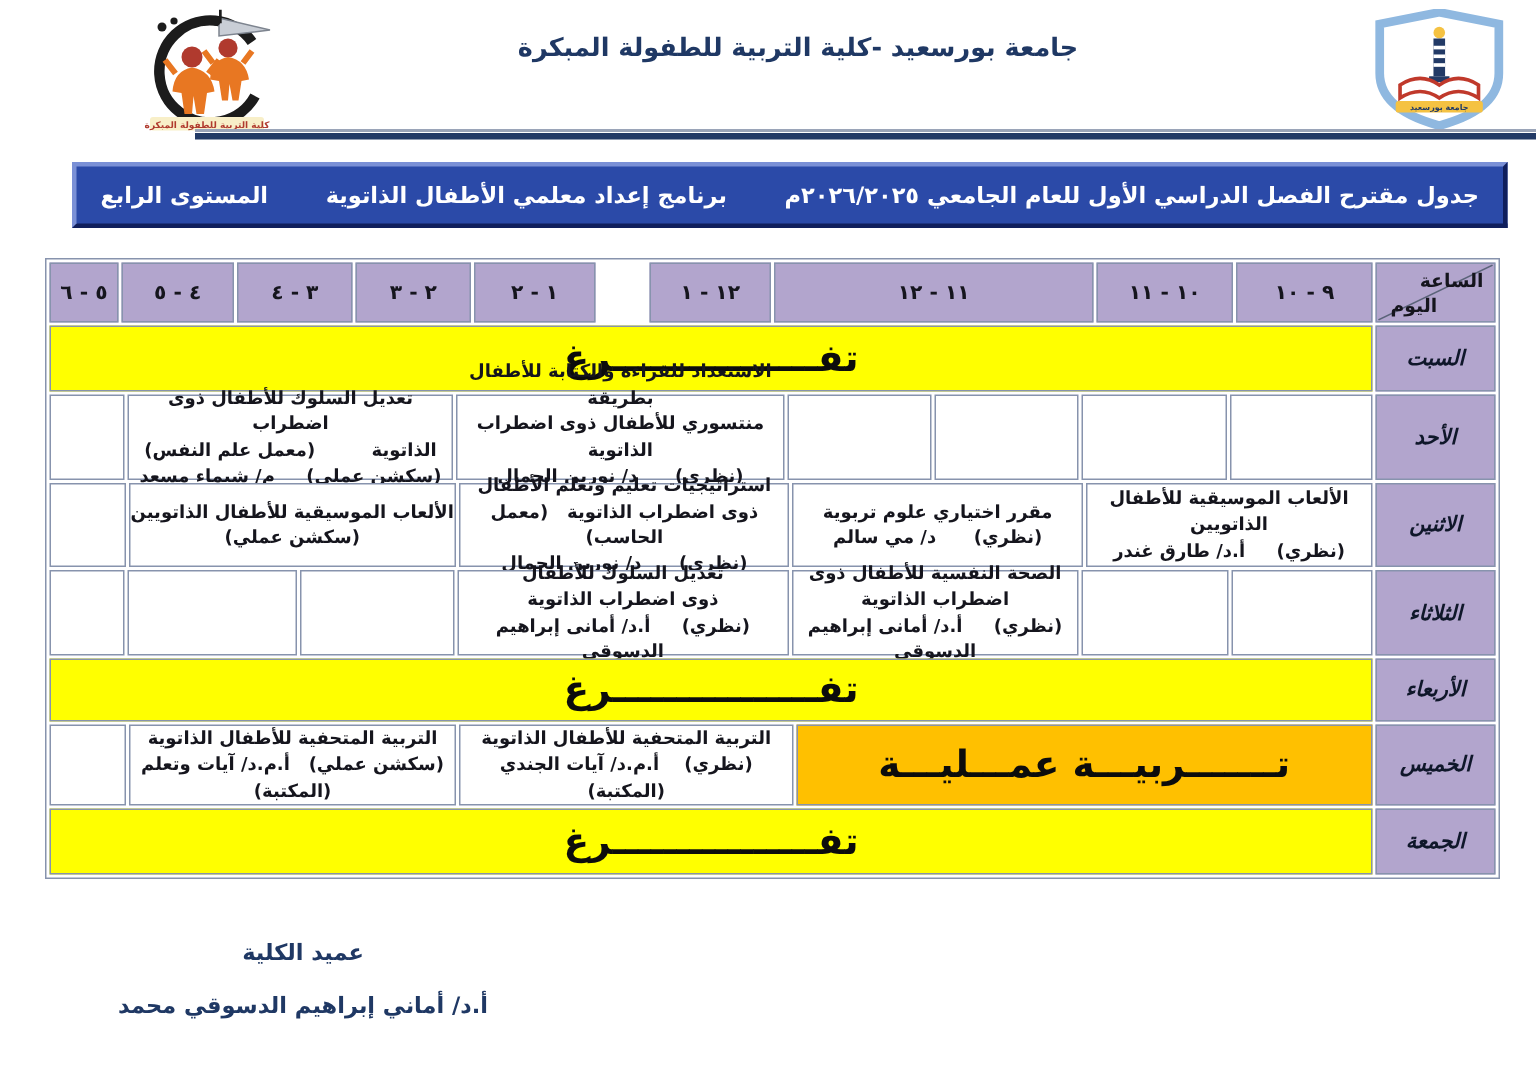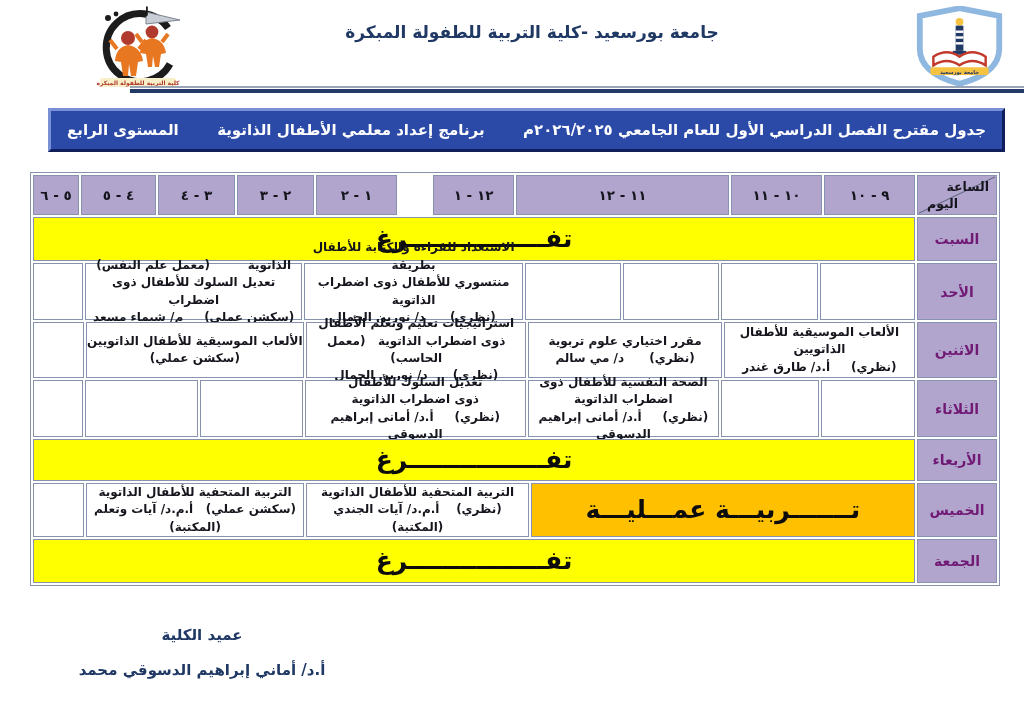--- a/index.html
+++ b/index.html
@@ -24,21 +24,21 @@
   
   .table-wrap{position:absolute;left:30px;top:172px;width:970px;box-sizing:border-box;
               border:1px solid var(--grid);padding:2px;background:#fff;}
   .t-row{display:flex;gap:2px;margin-bottom:2px;}
   .t-row:last-child{margin-bottom:0;}
   .cell{border:1px solid var(--grid);display:flex;flex-direction:column;justify-content:center;
         align-items:center;text-align:center;box-sizing:border-box;background:#fff;min-width:0;}
   .cell .ln{white-space:pre-wrap;font-weight:bold;font-size:12px;line-height:1.45;color:#15151d;}
   .cell.big .ln{font-size:25px;line-height:1.05;color:#0c0c0c;letter-spacing:1px;}
   .head-cell{background:var(--lavender);font-weight:bold;font-size:13.5px;color:#15151d;}
-  .day-cell{background:var(--lavender);font-weight:bold;font-size:14px;color:#701a75;flex:0 0 80px;}
+  .day-cell{background:var(--lavender);font-weight:bold;font-size:14px;color:#0f172a;flex:0 0 80px;font-style:italic;}
   .corner{position:relative;background:var(--lavender);flex:0 0 80px;}
   .corner svg{position:absolute;inset:0;width:100%;height:100%;}
   .corner .c-top{position:absolute;top:3px;right:7px;font-weight:bold;font-size:12.5px;color:#15151d;}
   .corner .c-bottom{position:absolute;bottom:3px;left:9px;font-weight:bold;font-size:12.5px;color:#15151d;}
 
   
   .footer{position:absolute;left:72px;top:626px;width:260px;text-align:center;color:var(--navy);}
   .f-title{font-size:15px;font-weight:bold;}
   .f-name{font-size:15px;font-weight:bold;margin-top:17px;}
 </style>
@@ -131,22 +131,22 @@
           <div class="cell" style="flex: 96 1 0px;"></div>
           <div class="cell" style="flex: 99 1 0px;"></div>
           <div class="cell" style="flex: 98 1 0px;"></div>
           <div class="cell" style="flex: 97 1 0px;"></div>
           <div class="cell" style="flex: 225 1 0px;">
             <div class="ln">الاستعداد للقراءة والكتابة للأطفال بطريقة</div>
             <div class="ln">منتسوري للأطفال ذوى اضطراب الذاتوية</div>
             <div class="ln">(نظري)      د/ نورين الجمال  (التدريب)</div>
           </div>
           <div class="cell" style="flex: 223 1 0px;">
+            <div class="ln">تعديل السلوك للأطفال ذوى اضطراب</div>
             <div class="ln">الذاتوية         (معمل علم النفس)</div>
-            <div class="ln">تعديل السلوك للأطفال ذوى اضطراب</div>
             <div class="ln">(سكشن عملي)     م/ شيماء مسعد</div>
           </div>
           <div class="cell" style="flex: 50 1 0px;"></div>
         </div>
         <div class="t-row" style="height: 56px;">
           <div class="cell day-cell">الاثنين</div>
           <div class="cell" style="flex: 195 1 0px;">
             <div class="ln">الألعاب الموسيقية للأطفال الذاتويين</div>
             <div class="ln">(نظري)     أ.د/ طارق غندر</div>
           </div>

